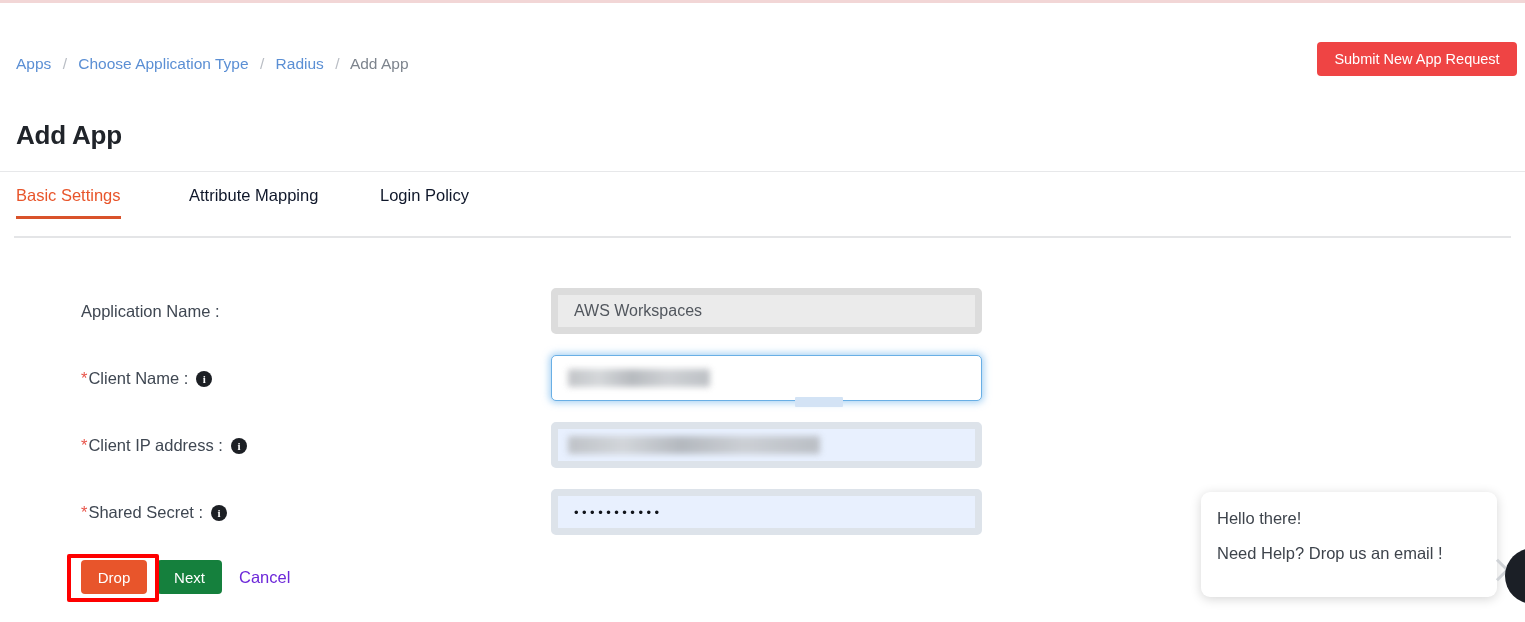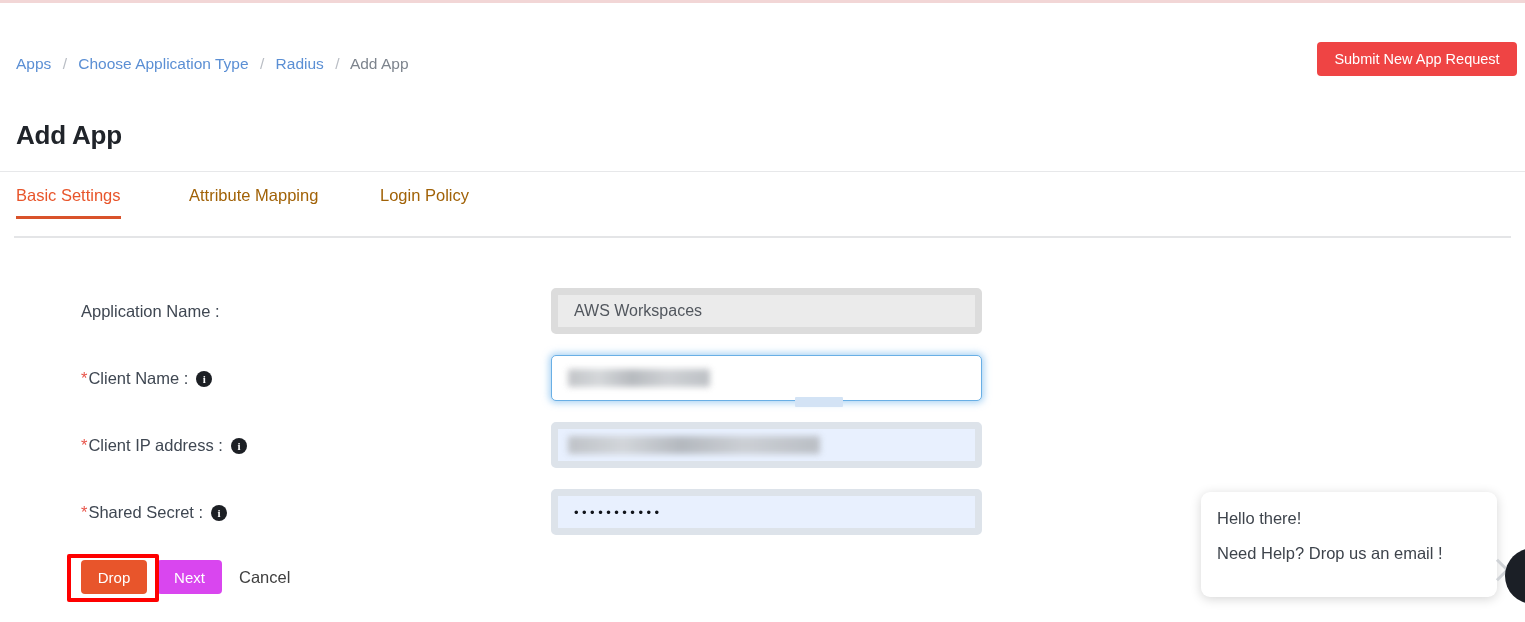--- a/index.html
+++ b/index.html
@@ -53,21 +53,21 @@
     position:absolute; left:0; top:168px; width:1525px; height:1px;
     background:#e7e8ea;
   }
 
   
   .tabs{
     position:absolute; left:0; top:186px; width:1525px; height:52px;
   }
   .tab{
     position:absolute; top:0;
-    font-size:16.5px; color:#a16207;
+    font-size:16.5px; color:#0f172a;
     padding:0 0 14px 0;
     cursor:pointer; white-space:nowrap;
     background:none; border:none;
     font-family:"Liberation Sans", sans-serif;
   }
   .tab.active{ color:#e8552b; }
   .tab.active::after{
     content:""; position:absolute; left:0; right:0; bottom:0;
     height:3px; background:#d9522a;
   }
@@ -155,29 +155,29 @@
   .btn-save{
     position:absolute; left:81px; top:0;
     width:66px; height:34px;
     background:#e8552b; border:none; border-radius:4px;
     color:#ffffff; font-size:15px; cursor:pointer; padding:0;
     font-family:"Liberation Sans", sans-serif;
   }
   .btn-next{
     position:absolute; left:157px; top:0;
     width:65px; height:34px;
-    background:#d946ef; border:none; border-radius:4px;
+    background:#15803d; border:none; border-radius:4px;
     color:#ffffff; font-size:15px; cursor:pointer; padding:0;
     font-family:"Liberation Sans", sans-serif;
   }
   .btn-cancel{
     position:absolute; left:239px; top:0; height:34px;
     display:flex; align-items:center;
     background:none; border:none; padding:0;
-    color:#404040; font-size:16.5px; cursor:pointer;
+    color:#6d28d9; font-size:16.5px; cursor:pointer;
     font-family:"Liberation Sans", sans-serif;
   }
   .save-highlight{
     position:absolute; left:67px; top:554px;
     width:92px; height:48px;
     border:4px solid #fe0000; border-radius:2px;
     pointer-events:none;
   }
 
   

